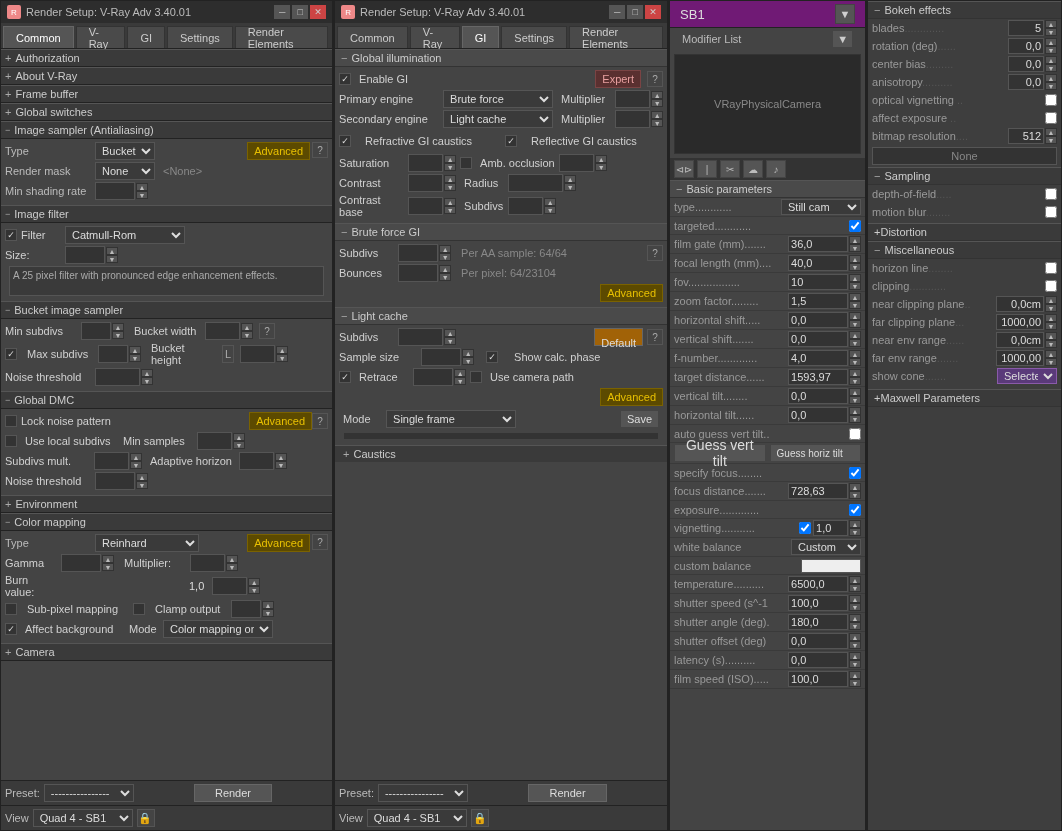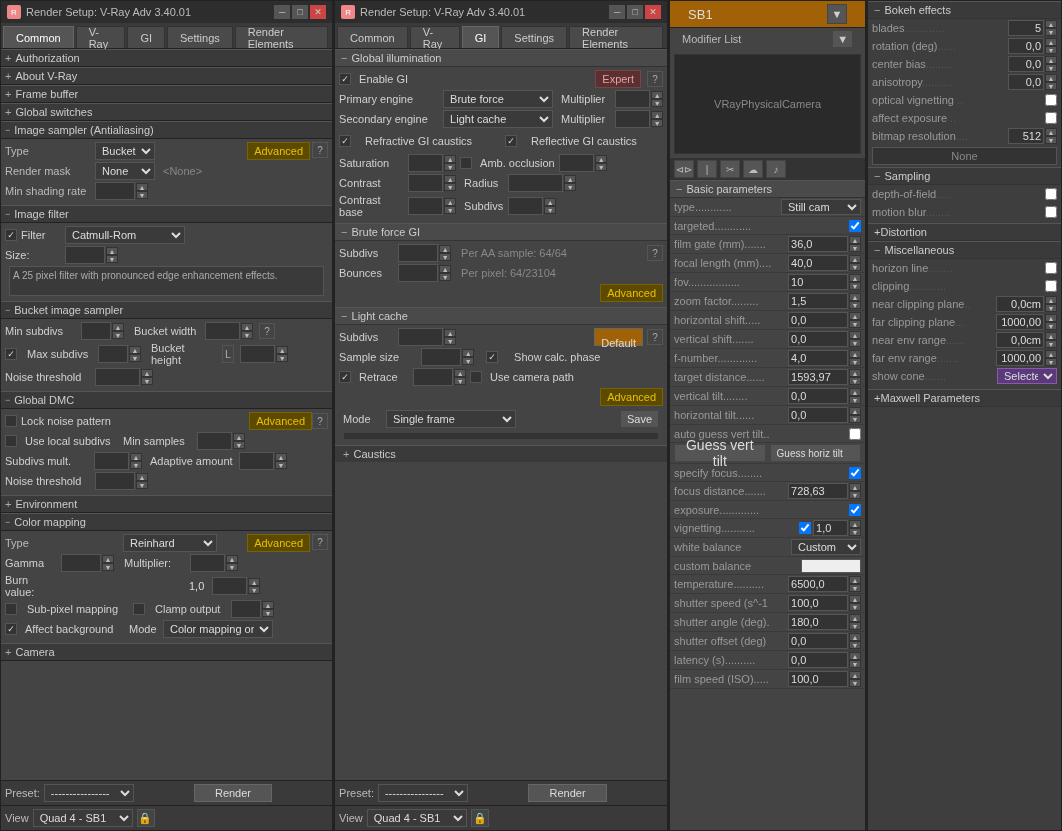--- a/index.html
+++ b/index.html
@@ -72,21 +72,21 @@
     .bokeh-row { display: flex; align-items: center; padding: 1px 4px; min-height: 18px; }
     .bokeh-label { color: #999; flex: 1; font-size: 11px; white-space: nowrap; overflow: hidden; }
     .bokeh-input { background: #333; border: 1px solid #555; color: #ddd; height: 16px; width: 36px; padding: 0 2px; font-size: 11px; text-align: right; }
     
     
     .viewport { background: #2a2a2a; border: 1px solid #333; margin: 4px; height: 100px; display: flex; align-items: center; justify-content: center; color: #666; font-size: 11px; }
     .viewport-toolbar { display: flex; align-items: center; padding: 2px 4px; gap: 3px; background: #333; }
     .vtool-btn { width: 20px; height: 18px; background: #555; border: 1px solid #444; display: flex; align-items: center; justify-content: center; cursor: pointer; color: #bbb; font-size: 10px; }
     
     
-    .sb1-header { background: #a16207; padding: 3px 18px; display: flex; align-items: center; gap: 4px; border-bottom: 1px solid #222; flex-shrink: 0; }
+    .sb1-header { background: #701a75; padding: 3px 10px; display: flex; align-items: center; gap: 4px; border-bottom: 1px solid #222; flex-shrink: 0; }
     .sb1-title { font-size: 13px; color: #ddd; flex: 1; }
     .sb1-icon { width: 20px; height: 20px; background: #555; border: 1px solid #444; display: flex; align-items: center; justify-content: center; }
     
     
     .modifier-row { display: flex; align-items: center; padding: 2px 12px; gap: 4px; flex-shrink: 0; }
     .modifier-label { color: #bbb; font-size: 11px; flex: 1; }
     
     
     .thick-section { background: #4a4a4a; padding: 2px 6px; border-top: 1px solid #555; border-bottom: 1px solid #333; display: flex; align-items: center; color: #ccc; font-size: 11px; flex-shrink: 0; }
     .thick-section .minus { color: #aaa; margin-right: 4px; cursor: pointer; }
@@ -292,21 +292,21 @@
         </div>
         <div class="form-row" style="gap:4px;">
           <span style="width:85px;">Subdivs mult.</span>
           <div class="spin-box">
             <input type="text" style="width: 35px;">
             <div class="spin-arrows">
               <div class="spin-arrow">▲</div>
               <div class="spin-arrow">▼</div>
             </div>
           </div>
-          <span style="width:85px;margin-left:4px;">Adaptive amount</span>
+          <span style="width:85px;margin-left:4px;">Adaptive horizon</span>
           <div class="spin-box">
             <input type="text" style="width: 35px;">
             <div class="spin-arrows">
               <div class="spin-arrow">▲</div>
               <div class="spin-arrow">▼</div>
             </div>
           </div>
         </div>
         <div class="form-row">
           <span style="width:90px;">Noise threshold</span>
@@ -325,21 +325,21 @@
         <span>Environment</span>
       </div>
 
       <div class="section-header">
         <span class="collapse-icon">−</span>
         <span>Color mapping</span>
       </div>
       <div class="form-area">
         <div class="form-row">
           <span class="form-label">Type</span>
-          <select style="width:94px;margin-left:28px;">
+          <select style="width:104px;">
             <option>Reinhard</option>
           </select>
           <div style="margin-left:auto;display:flex;gap:2px;">
             <button class="btn-advanced">Advanced</button>
             <div class="btn-help">?</div>
           </div>
         </div>
         <div class="form-row" style="gap:6px;">
           <span style="width:50px;">Gamma</span>
           <div class="spin-box">

